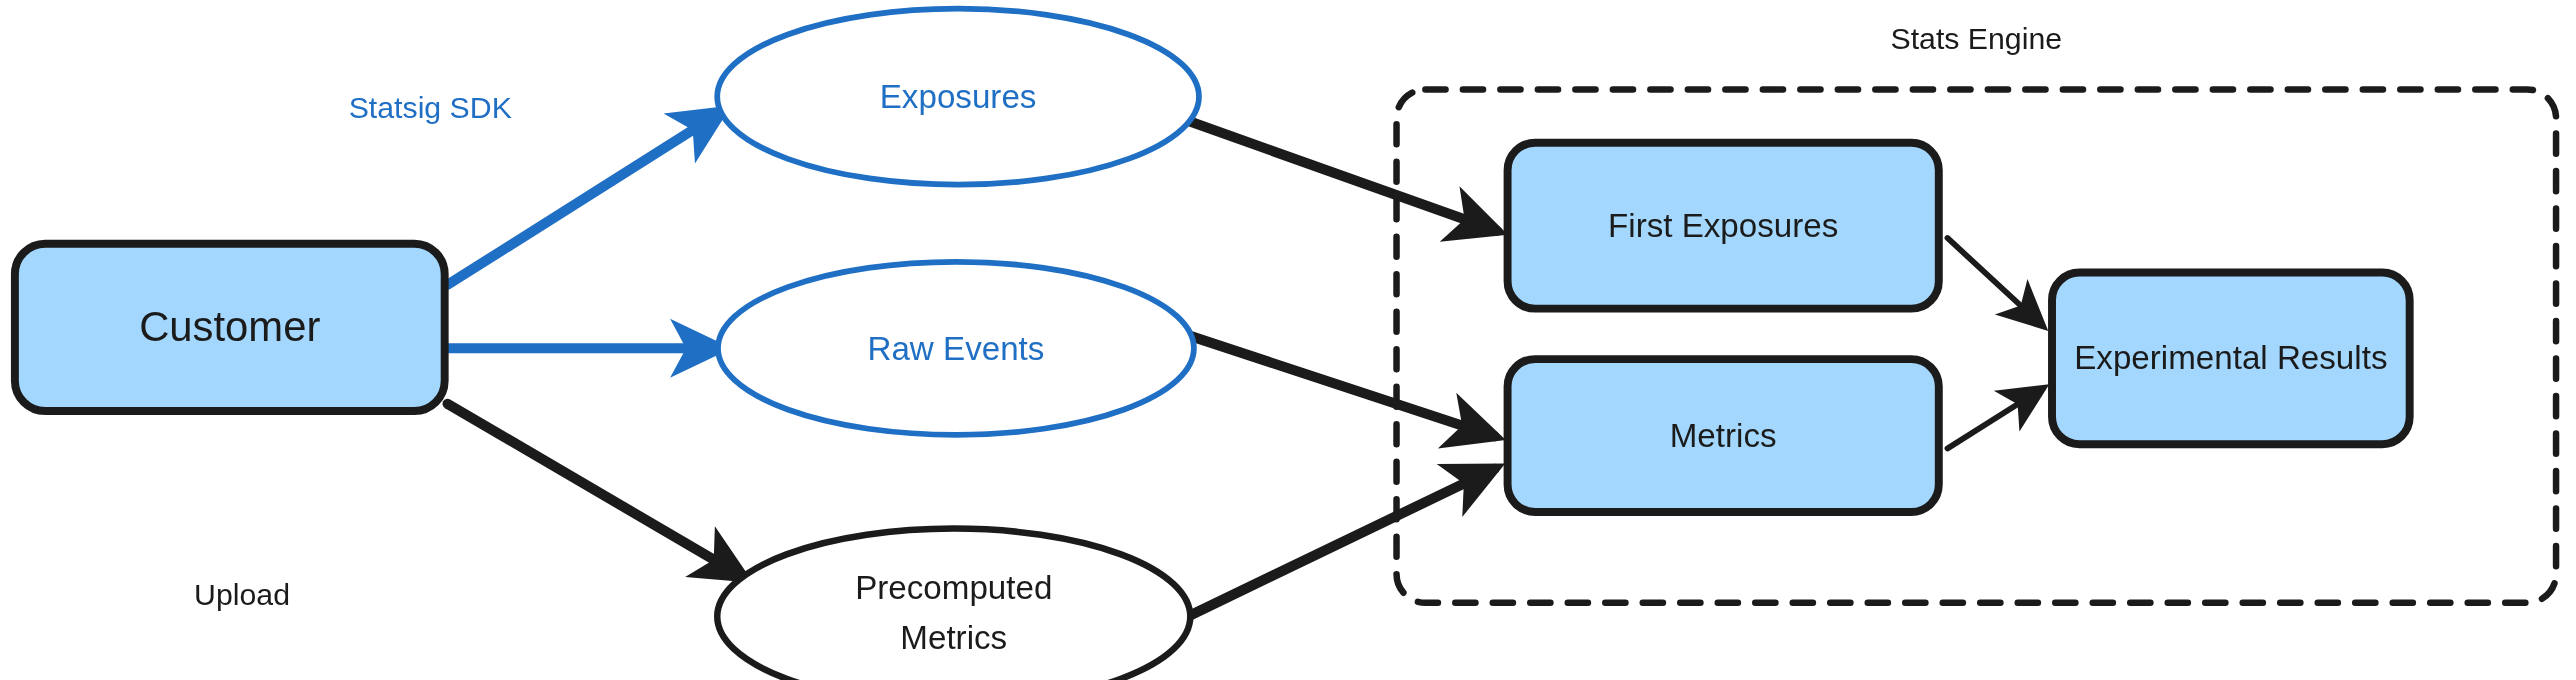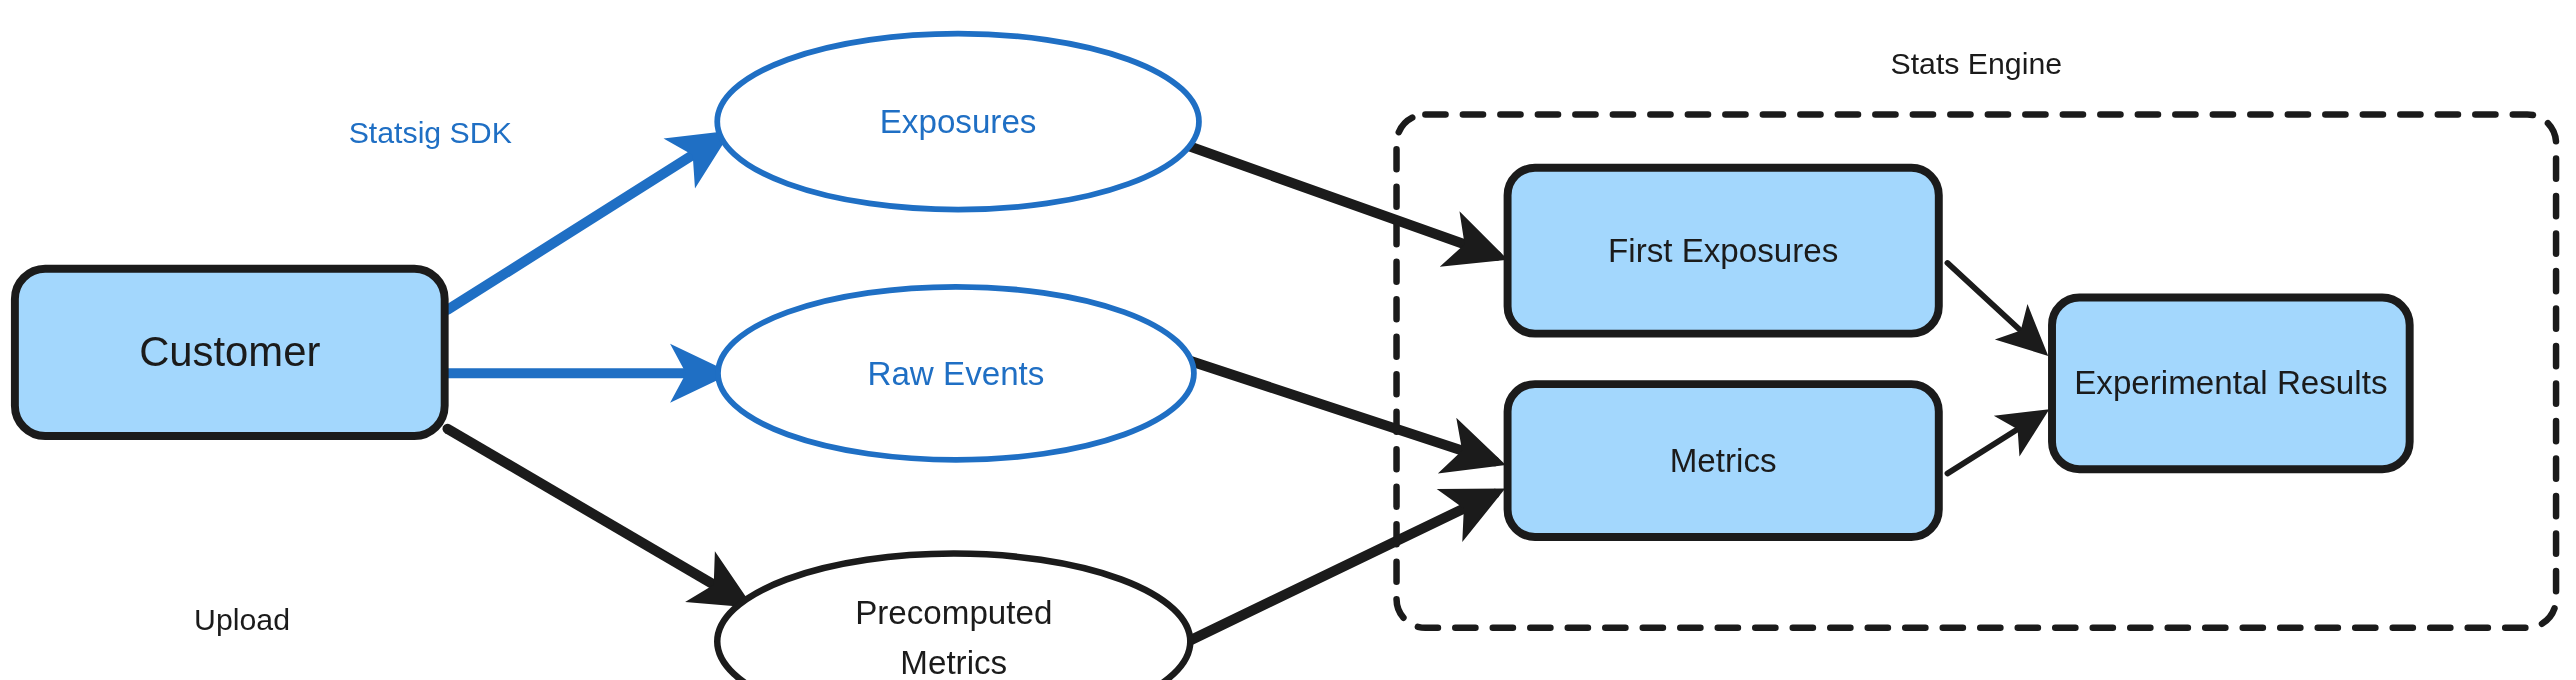--- a/index.html
+++ b/index.html
@@ -11,21 +11,20 @@
     width: 2576px;
     height: 680px;
     overflow: hidden;
     font-family: "Liberation Sans", sans-serif;
   }
   #diagram-root {
     position: relative;
     width: 2576px;
     height: 520px;
     background: #ffffff;
-    margin-top: 25px;
   }
   svg.flow {
     display: block;
     width: 2576px;
     height: 680px;
   }
   .node-fill-blue { fill: #a3d7fd; }
   .node-fill-none { fill: #ffffff; }
   .node-stroke-dark { stroke: #1b1b1b; stroke-width: 11; }
   .node-stroke-blue { stroke: #1f6fc4; stroke-width: 8; }

